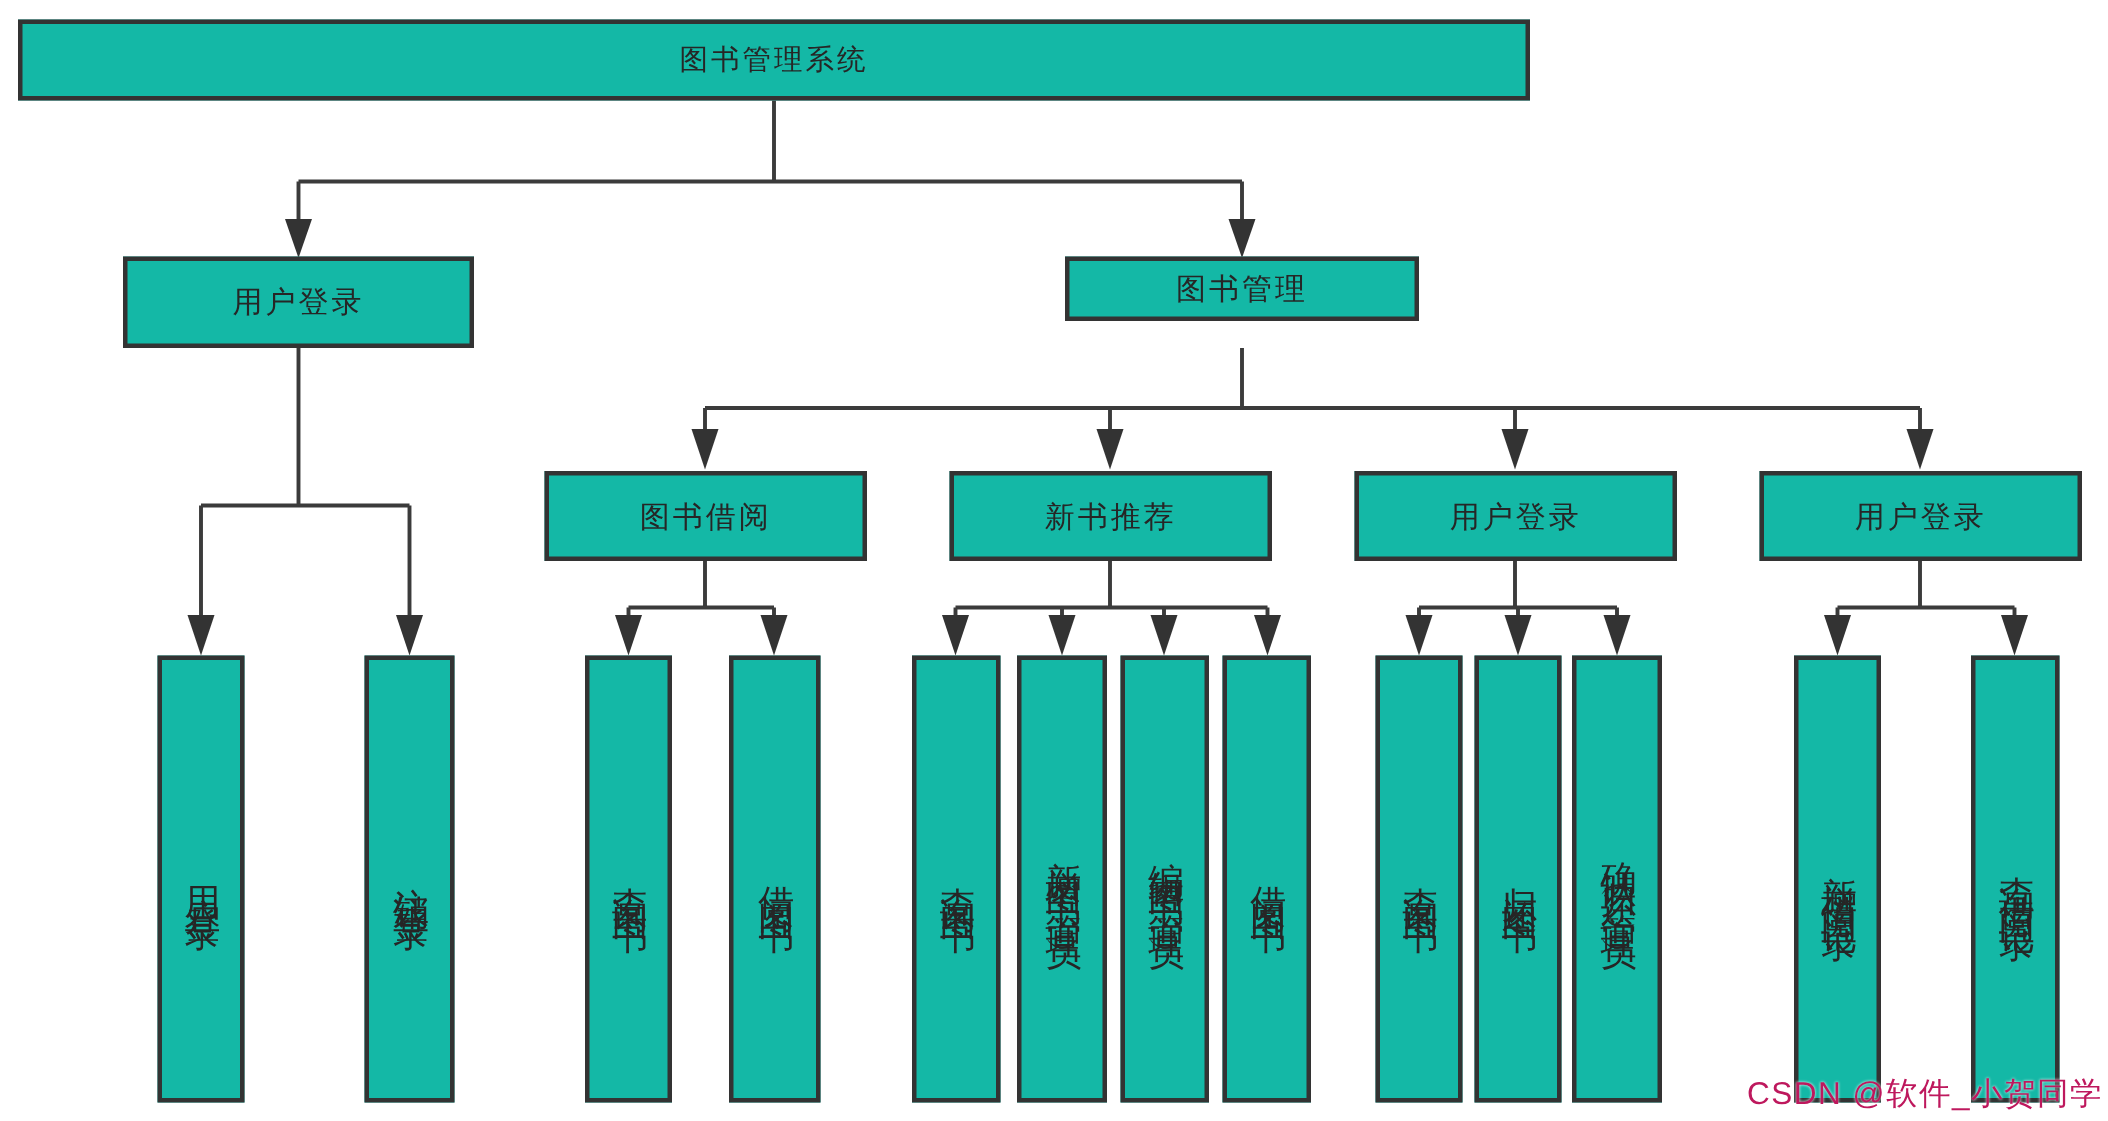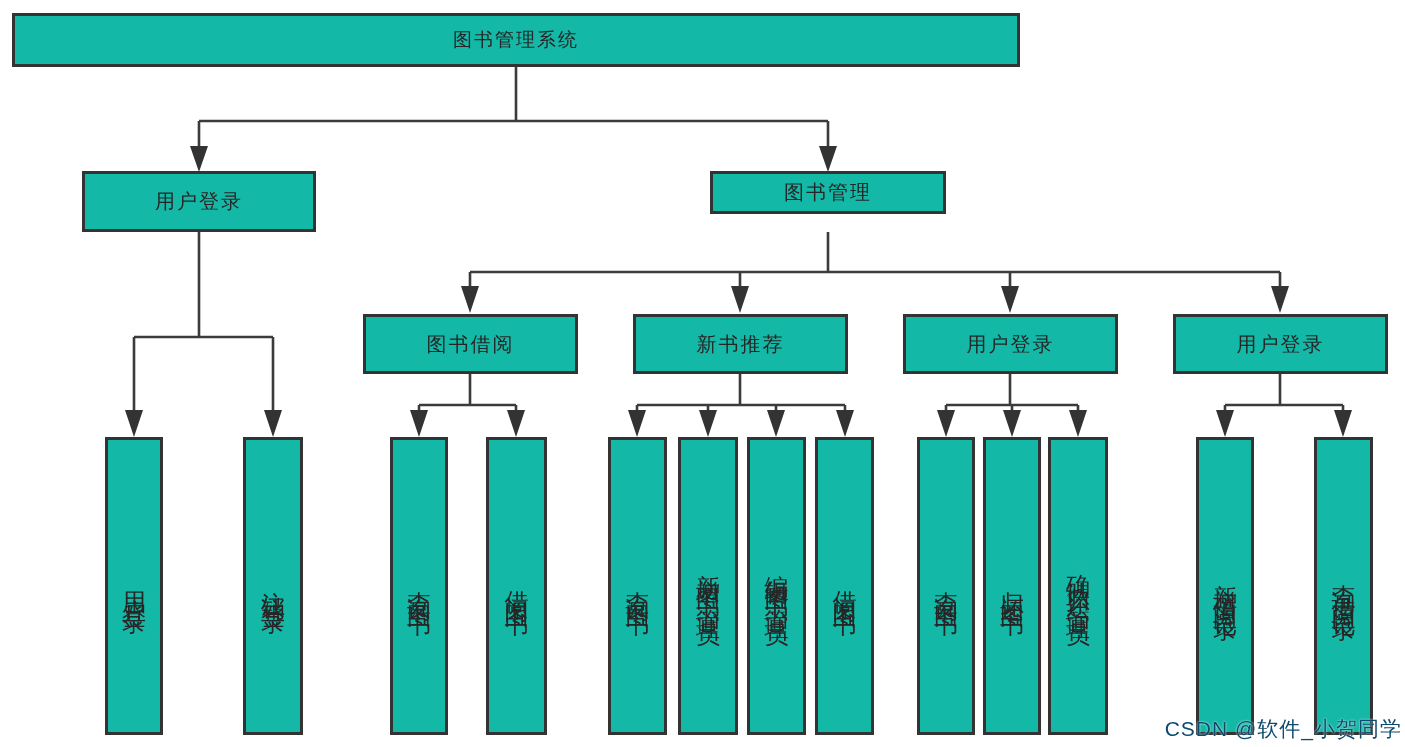--- a/index.html
+++ b/index.html
@@ -15,21 +15,21 @@
     text-align:center;letter-spacing:2px;
   }
   .hbox{font-size:20px;}
   .rootbox{font-size:19px;}
   .vbox{
     writing-mode:vertical-rl;text-orientation:mixed;
     font-size:24px;letter-spacing:7px;line-height:1;
   }
   .watermark{
     position:absolute;right:3px;bottom:4px;z-index:5;
-    font-size:21px;color:#0c4a6e;letter-spacing:1px;
+    font-size:21px;color:#be185d;letter-spacing:1px;
     text-shadow:0 0 2px #ffffff;white-space:nowrap;
   }
 </style>
 </head>
 <body>
 
 <div id="canvas">
 
   <svg id="wires" viewBox="0 0 1405 747" xmlns="http://www.w3.org/2000/svg">
     <g stroke="#3b3b3b" stroke-width="2.6" fill="none">

